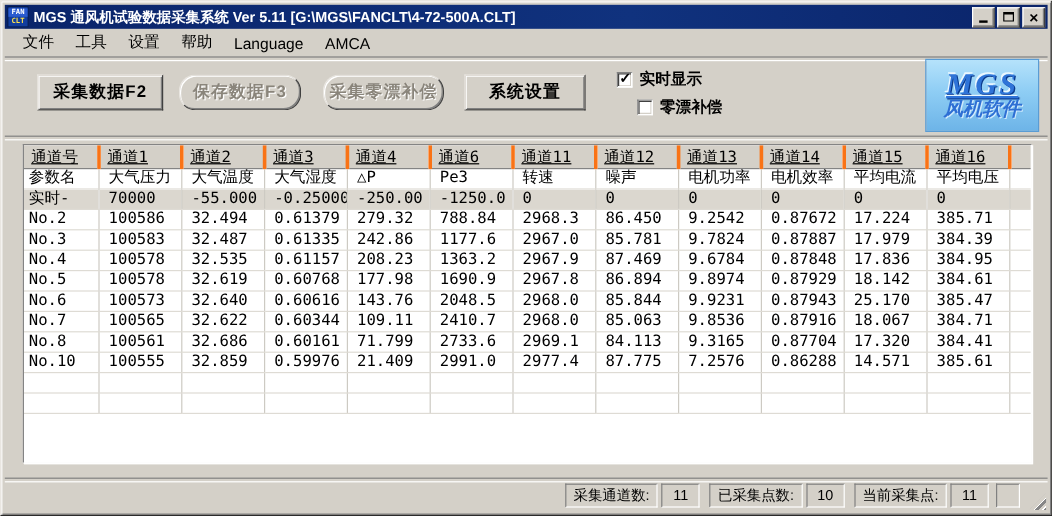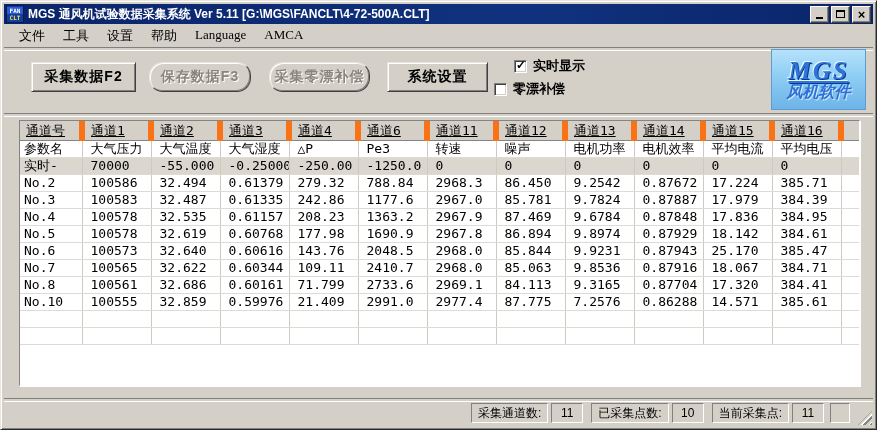--- a/index.html
+++ b/index.html
@@ -22,21 +22,21 @@
   .title-text{flex:1;color:#ffffff;font:bold 12px "Liberation Sans",sans-serif;
     white-space:nowrap;overflow:hidden;}
   .wbtn{width:17px;height:15px;background:#d4d0c8;border:1px solid;flex:0 0 auto;
     border-color:#ffffff #404040 #404040 #ffffff;box-shadow:inset -1px -1px 0 #808080;
     display:flex;align-items:center;justify-content:center;margin-left:2px;position:relative;}
   .glyph-min{width:7px;height:2px;background:#000;margin-top:7px;}
   .glyph-max{width:9px;height:8px;border:1px solid #000;border-top-width:2px;box-sizing:border-box;}
   .glyph-close::before{content:"×";font:bold 13px "Liberation Sans",sans-serif;line-height:11px;}
   
   .menubar{position:absolute;left:3px;top:24px;right:3px;height:21px;
-    display:flex;align-items:flex-start;padding-left:6px;font-size:13px;color:#000;font-family:Liberation Serif, serif;}
+    display:flex;align-items:flex-end;padding-left:6px;font-size:13px;color:#000;}
   .menu-item{padding:2px 9px;white-space:nowrap;}
   .groove{position:absolute;left:3px;right:3px;height:2px;
     border-top:1px solid #808080;border-bottom:1px solid #ffffff;}
   
   .btn{position:absolute;height:30px;background:#d4d0c8;box-sizing:border-box;
     border:1px solid;border-color:#e8e5e0 #404040 #404040 #e8e5e0;
     box-shadow:inset 1px 1px 0 #ffffff, inset -1px -1px 0 #808080;
     display:flex;align-items:center;justify-content:center;
     font:bold 14px "Liberation Sans",sans-serif;letter-spacing:1px;color:#000;}
   .btn.disabled{color:#8a857b;text-shadow:1px 1px 0 #ffffff;border-radius:14px;}
@@ -57,21 +57,21 @@
     text-shadow:1px 1px 0 #cfeafc;}
   
   .grid-wrap{position:absolute;left:18px;top:119px;width:841px;height:266px;
     background:#ffffff;box-sizing:border-box;overflow:hidden;
     border:1px solid;border-color:#848484 #fdfdfd #fdfdfd #848484;
     box-shadow:1px 1px 0 #ffffff;}
   table.grid{border-collapse:collapse;table-layout:fixed;width:839px;
     font:13px "DejaVu Sans Mono","Liberation Mono",monospace;color:#000;}
   table.grid th{background:#d4d0c8;font-weight:normal;text-decoration:underline;
     text-align:left;height:19px;padding:0 0 0 6px;
-    border-right:6px solid #f97316;border-bottom:1px solid #848484;
+    border-right:3px solid #f97316;border-bottom:1px solid #848484;
     white-space:nowrap;overflow:hidden;}
   table.grid td{height:16px;line-height:16px;padding:0 0 0 8px;
     border-right:1px solid #cdcac3;border-bottom:1px solid #dedbd4;
     white-space:nowrap;overflow:hidden;}
   table.grid td.rowlabel{padding-left:4px;margin-left:44px;}
   table.grid tr.rt td{background:#dbd7cf;}
   table.grid th:last-child, table.grid td:last-child{border-right:none;}
   
   .statusbar{position:absolute;left:4px;right:4px;top:400px;height:24px;
     display:flex;align-items:center;justify-content:flex-end;padding-right:22px;box-sizing:border-box;}
@@ -119,21 +119,21 @@
 
   <div class="btn" style="left:30px;top:61px;width:105px;">采集数据F2</div>
   <div class="btn disabled" style="left:148px;top:61px;width:102px;">保存数据F3</div>
   <div class="btn disabled" style="left:268px;top:61px;width:101px;">采集零漂补偿</div>
   <div class="btn" style="left:386px;top:61px;width:101px;">系统设置</div>
 
   <div class="cb" style="left:513px;top:56px;">
     <span class="box checked"></span>
     <span>实时显示</span>
   </div>
-  <div class="cb" style="left:493px;top:79px;">
+  <div class="cb" style="left:530px;top:79px;">
     <span class="box"></span>
     <span>零漂补偿</span>
   </div>
 
   <div class="logo">
     <span class="l1">MGS</span>
     <span class="l2">风机软件</span>
   </div>
 
   <div class="groove" style="top:112px;"></div>

